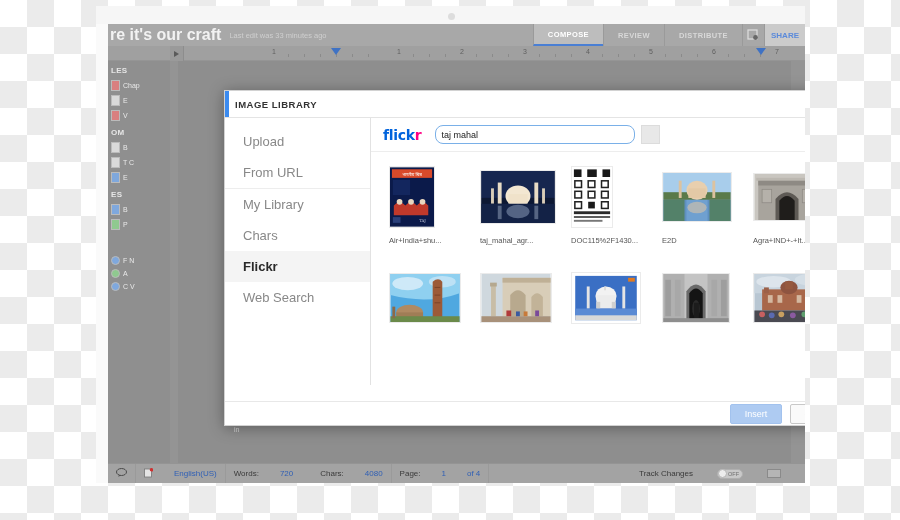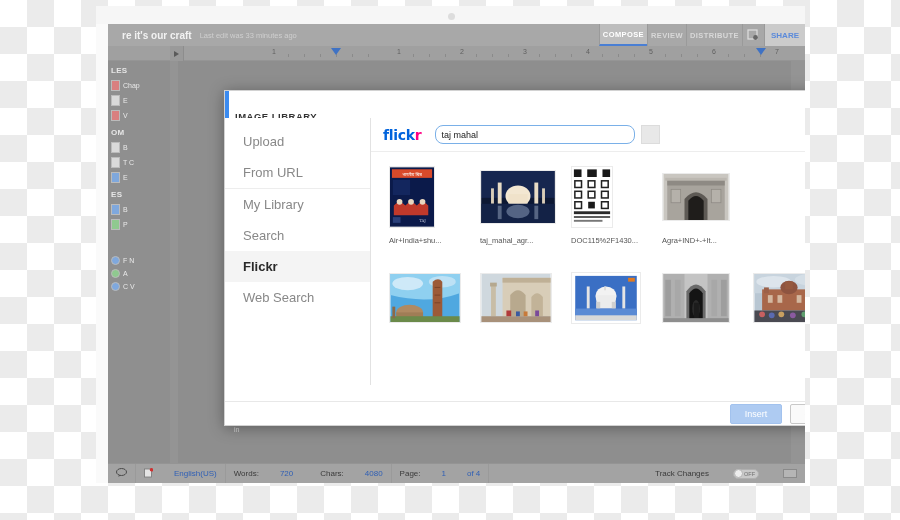--- a/index.html
+++ b/index.html
@@ -44,30 +44,30 @@
     width: 697px; height: 459px;
     background: #8c8c8c;
     overflow: hidden;
   }
   #doc-topbar {
     position: absolute; left: 0; top: 0; width: 100%; height: 22px;
     background: #a8a8a8;
     display: flex; align-items: center;
   }
   #doc-title {
-    font-size: 10px; font-weight: bold; color: #f2f2f2;
-    padding-left: 14px; white-space: nowrap;
+    font-size: 16px; font-weight: bold; color: #f2f2f2;
+    padding-left: 2px; white-space: nowrap;
   }
   #doc-lastedit {
     font-size: 7.5px; color: #cfcfcf; margin-left: 8px; white-space: nowrap;
   }
   #doc-tabs { margin-left: auto; display: flex; align-items: stretch; height: 22px; }
   .doc-tab {
     font-size: 7.5px; font-weight: bold; letter-spacing: .4px;
-    color: #d8d8d8; padding: 0 3px;
+    color: #d8d8d8; padding: 0 14px;
     display: flex; align-items: center;
     border-left: 1px solid #9a9a9a;
   }
   .doc-tab.active {
     color: #ffffff; background: #bdbdbd;
     border-bottom: 2px solid #4a7fd4;
   }
   #doc-tab-icon {
     width: 22px; display: flex; align-items: center; justify-content: center;
     border-left: 1px solid #9a9a9a;
@@ -154,21 +154,21 @@
   .sb-cell {
     padding: 0 8px; height: 20px;
     display: flex; align-items: center; gap: 21px;
     border-right: 1px solid #9a9a9a;
     white-space: nowrap;
   }
   .sb-link { color: #2f5fb5; }
   .sb-val { color: #2f5fb5; }
   #sb-right {
     margin-left: auto; display: flex; align-items: center; gap: 24px;
-    padding-right: 8px;
+    padding-right: 24px;
   }
   #track-toggle {
     width: 26px; height: 10px; border-radius: 6px;
     background: #c9c9c9; border: 1px solid #b0b0b0;
     display: flex; align-items: center; position: relative;
   }
   #track-knob {
     width: 9px; height: 9px; border-radius: 50%;
     background: #ededed; border: 1px solid #b4b4b4;
     position: absolute; left: 0;
@@ -190,21 +190,21 @@
     overflow: hidden;
     border: 1px solid #d2d2d2;
   }
   #modal-accent {
     position: absolute; left: 0; top: 0; width: 4px; height: 30px;
     background: #3b8bf0;
   }
   #modal-header {
     position: absolute; left: 0; top: 0; width: 100%; height: 27px;
     border-bottom: 1px solid #e4e4e4;
-    display: flex; align-items: center; margin-top: 12px;
+    display: flex; align-items: center;
   }
   #modal-title {
     font-size: 9.5px; font-weight: bold; letter-spacing: .5px;
     color: #333; padding-left: 10px;
   }
 
   #modal-body {
     position: absolute; left: 0; top: 27px; right: 0; bottom: 40px;
     display: flex;
   }
@@ -494,21 +494,21 @@
       <div id="modal-title">IMAGE LIBRARY</div>
 
     </div>
 
     <div id="modal-body">
 
       <div id="modal-sidebar">
         <div class="side-item">Upload</div>
         <div class="side-item divider-after">From URL</div>
         <div class="side-item">My Library</div>
-        <div class="side-item">Search</div>
+        <div class="side-item">Chars</div>
         <div class="side-item active">Flickr</div>
         <div class="side-item">Web Search</div>
       </div>
 
       <div id="modal-content">
 
         <div id="search-row">
           <div id="flickr-logo">
             <span class="f-blue">flick</span><span class="f-pink">r</span>
           </div>
@@ -576,20 +576,39 @@
                   <rect x="17" y="36" width="7" height="7" fill="#1a1a1a"></rect>
                   <rect x="31" y="36" width="7" height="7" fill="none" stroke="#222" stroke-width="1.6"></rect>
                   <rect x="2" y="46" width="38" height="3" fill="#2a2a2a"></rect>
                   <rect x="2" y="51" width="38" height="2" fill="#555"></rect>
                   <rect x="2" y="55" width="30" height="2" fill="#777"></rect>
                 </svg>
               </div>
               <div class="thumb-cap">DOC115%2F1430...</div>
             </div>
 
+            <div class="thumb-cell">
+              <div class="thumb-box">
+                <svg class="thumb-img" width="70" height="50" viewBox="0 0 70 50">
+                  <rect width="70" height="50" fill="#9ec4e8"></rect>
+                  <rect y="0" width="70" height="22" fill="#a8cdeb"></rect>
+                  <rect y="20" width="70" height="8" fill="#5a7a4a"></rect>
+                  <ellipse cx="35" cy="18" rx="11" ry="10" fill="#e8cfae"></ellipse>
+                  <rect x="26" y="16" width="18" height="10" fill="#e3c9a6"></rect>
+                  <rect x="16" y="8" width="3" height="18" fill="#dcc29f"></rect>
+                  <rect x="51" y="8" width="3" height="18" fill="#dcc29f"></rect>
+                  <rect y="28" width="70" height="22" fill="#5f8fc0"></rect>
+                  <rect x="24" y="28" width="22" height="22" fill="#6fa0d0"></rect>
+                  <ellipse cx="35" cy="36" rx="10" ry="6" fill="#d8c3a6" opacity=".6"></ellipse>
+                  <rect x="0" y="28" width="22" height="22" fill="#4e7b45" opacity=".7"></rect>
+                  <rect x="48" y="28" width="22" height="22" fill="#4e7b45" opacity=".7"></rect>
+                </svg>
+              </div>
+              <div class="thumb-cap">E2D</div>
+            </div>
 
             <div class="thumb-cell">
               <div class="thumb-box">
                 <svg class="thumb-img" width="68" height="48" viewBox="0 0 68 48">
                   <rect width="68" height="48" fill="#c9c6c0"></rect>
                   <rect x="4" y="6" width="60" height="42" fill="#a8a49d"></rect>
                   <rect x="4" y="6" width="60" height="6" fill="#8e8a84"></rect>
                   <path d="M22 48 L22 26 q12 -14 24 0 L46 48 Z" fill="#5e5a55"></path>
                   <path d="M26 48 L26 28 q8 -10 16 0 L42 48 Z" fill="#1f1d1b"></path>
                   <rect x="8" y="16" width="10" height="14" fill="#b5b1aa" stroke="#8e8a84" stroke-width="0.8"></rect>

